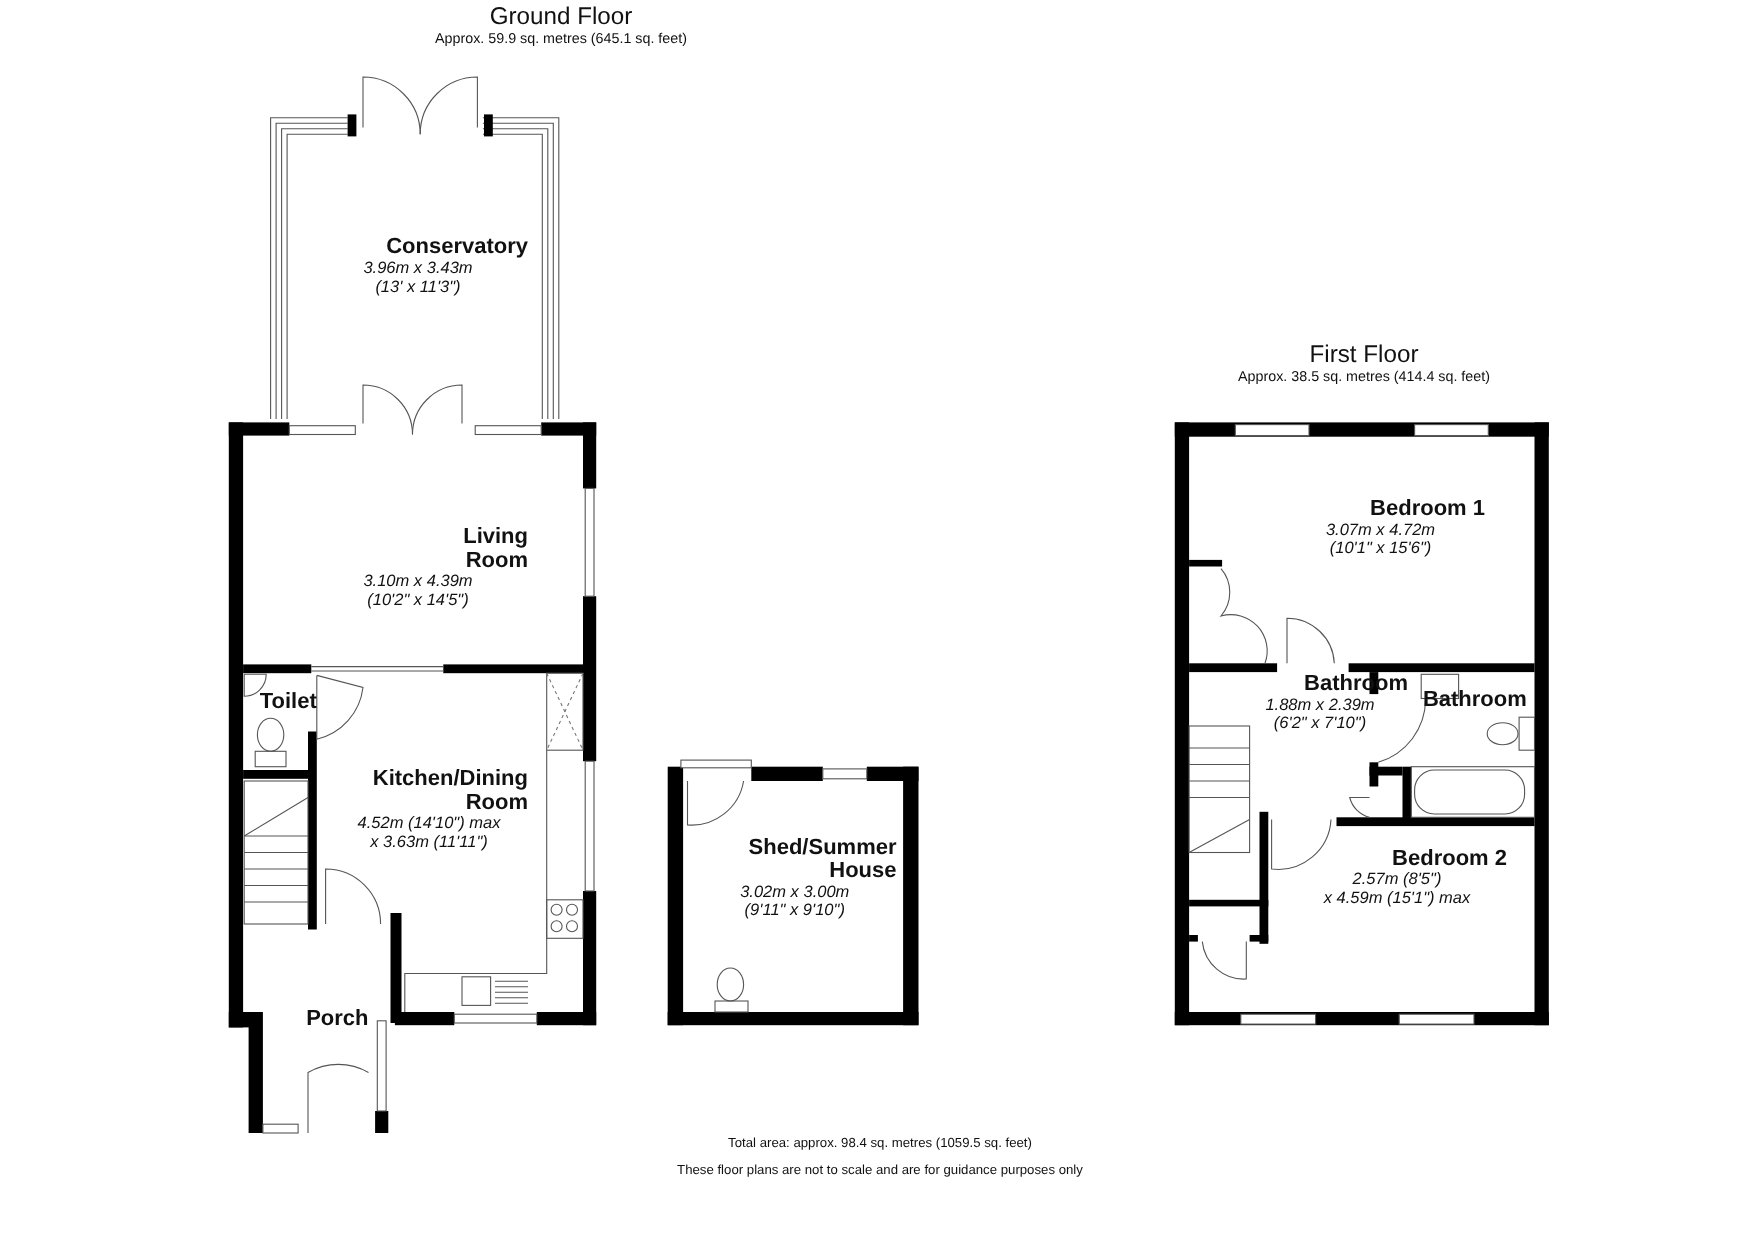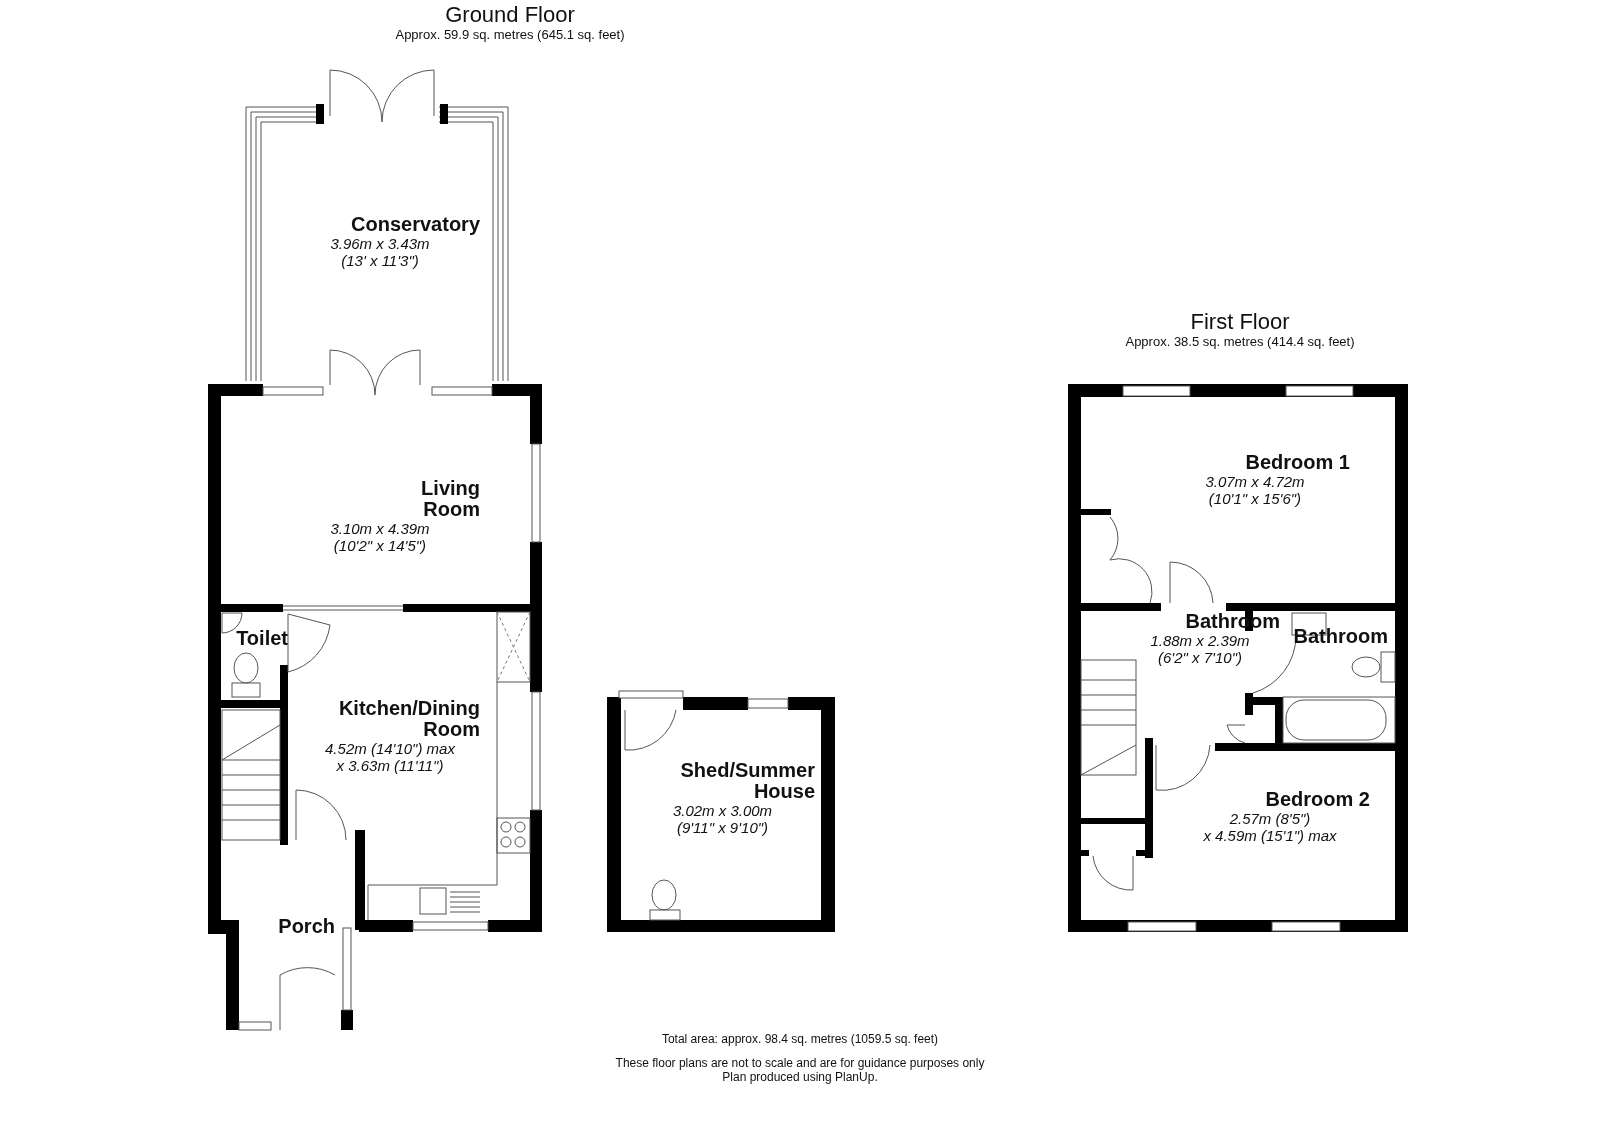--- a/index.html
+++ b/index.html
@@ -248,25 +248,24 @@
 <div class="room-label" style="left:1120px; top:611px; width:160px;">
   <span class="room-name">Bathroom</span>
   <span class="room-dim">1.88m x 2.39m</span>
   <span class="room-dim">(6'2" x 7'10")</span>
 </div>
 
 <div class="room-label" style="left:1278px; top:626px; width:110px;">
   <span class="room-name">Bathroom</span>
 </div>
 
-<div class="room-label" style="left:1170px; top:789px; width:200px;">
+<div class="room-label" style="left:1170px; top:770px; width:200px;">
   <span class="room-name">Bedroom 2</span>
   <span class="room-dim">2.57m (8'5")</span>
   <span class="room-dim">x 4.59m (15'1") max</span>
 </div>
 
 <div class="abs center" style="left:500px; top:1028px; width:600px;">
   <div class="footer-total">Total area: approx. 98.4 sq. metres (1059.5 sq. feet)</div>
   <div style="height:6px"></div>
   <div class="footer-note">These floor plans are not to scale and are for guidance purposes only</div>
-  <div class="footer-note">Plan produced using PlanUp.</div>
   <div style="height:8px"></div>
 </div>
 
 </body></html>

